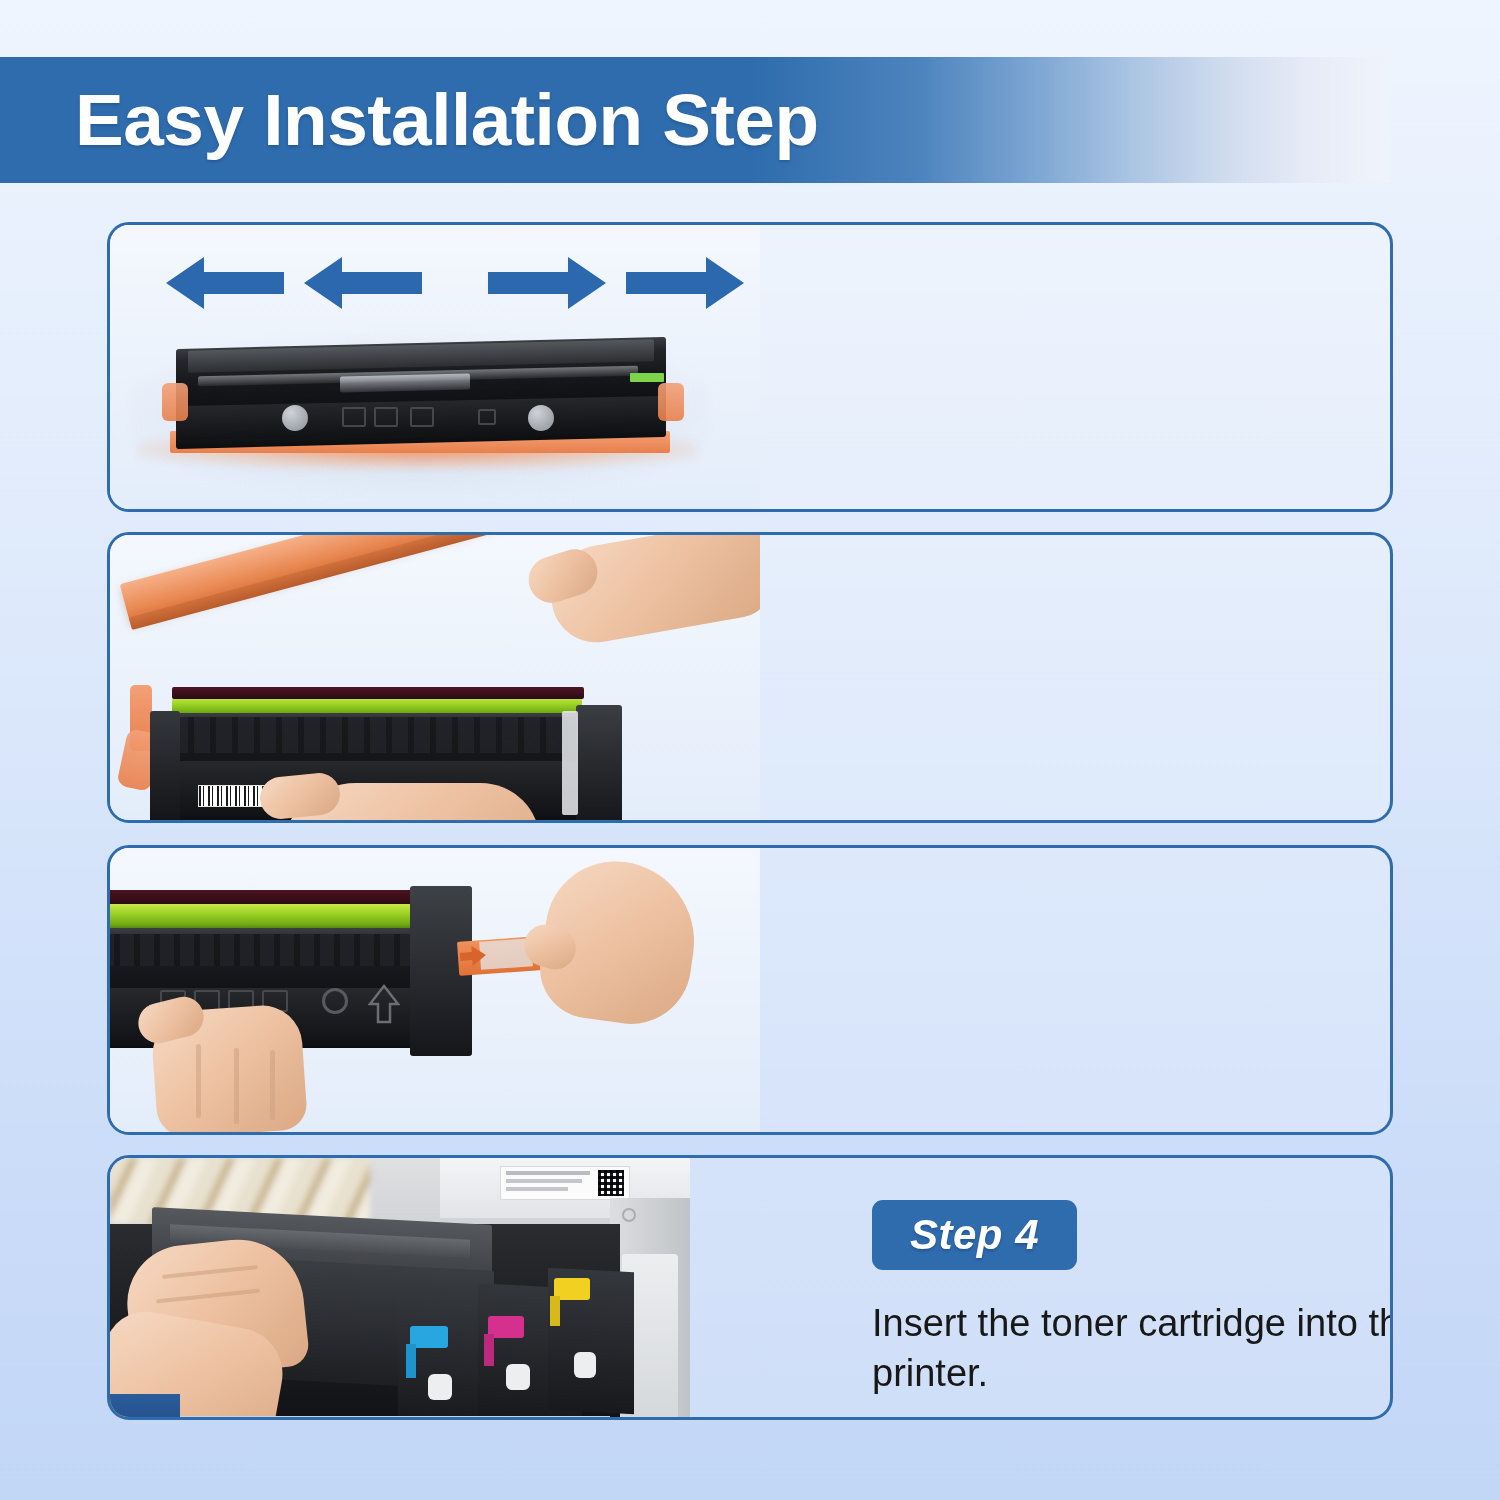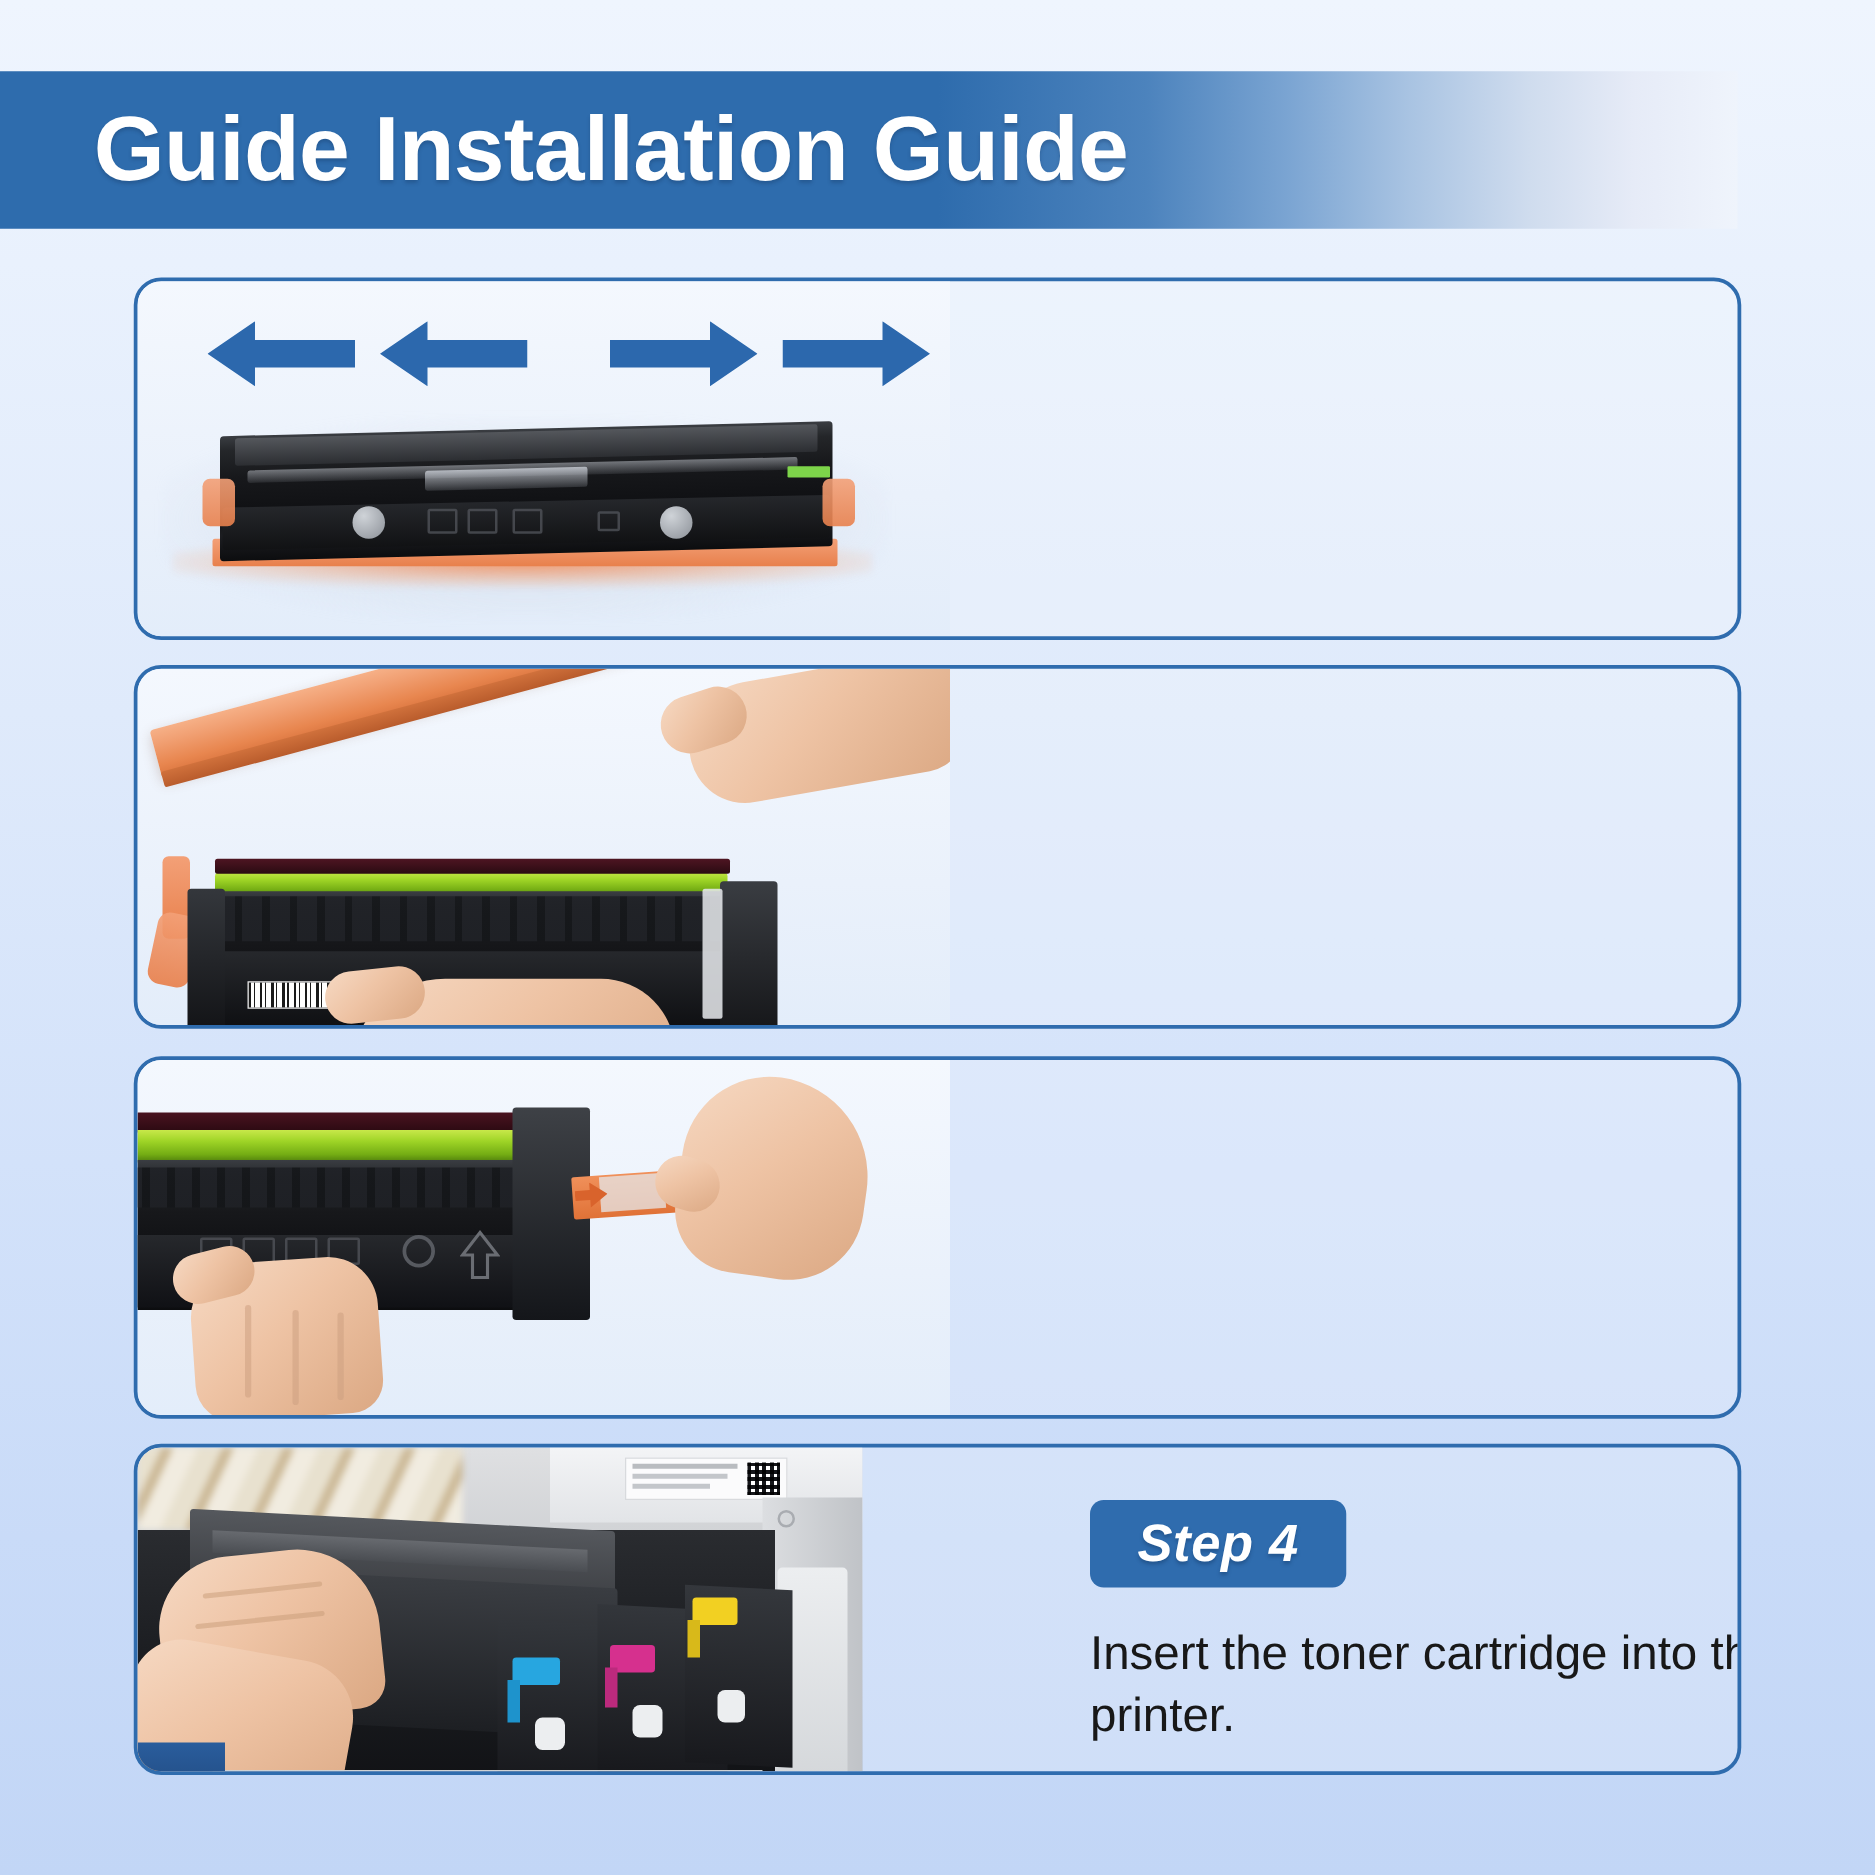--- a/index.html
+++ b/index.html
@@ -177,21 +177,21 @@
     position: absolute; inset: 0;
     background: linear-gradient(to bottom, #dfe0e2 0%, #cfd1d4 30%, #b9bcc0 70%, #9fa3a8 100%);
   }
 </style>
 </head>
 <body>
 
 <div id="page">
 
   <div id="header-banner"></div>
-  <div id="header-title">Guide Installation Guide</div>
+  <div id="header-title">Easy Installation Step</div>
 
   <div class="step-card" id="card-1">
 
     <div class="card-media" style="left:0;width:650px;">
       <div class="illus">
         <div class="photo-bg"></div>
 
         <div class="arrow-row">
           <svg class="arrow" style="left:0px;" width="118" height="52" viewBox="0 0 118 52">
             <polygon points="0,26 38,0 38,15 118,15 118,37 38,37 38,52" fill="#2c68ad"></polygon>

